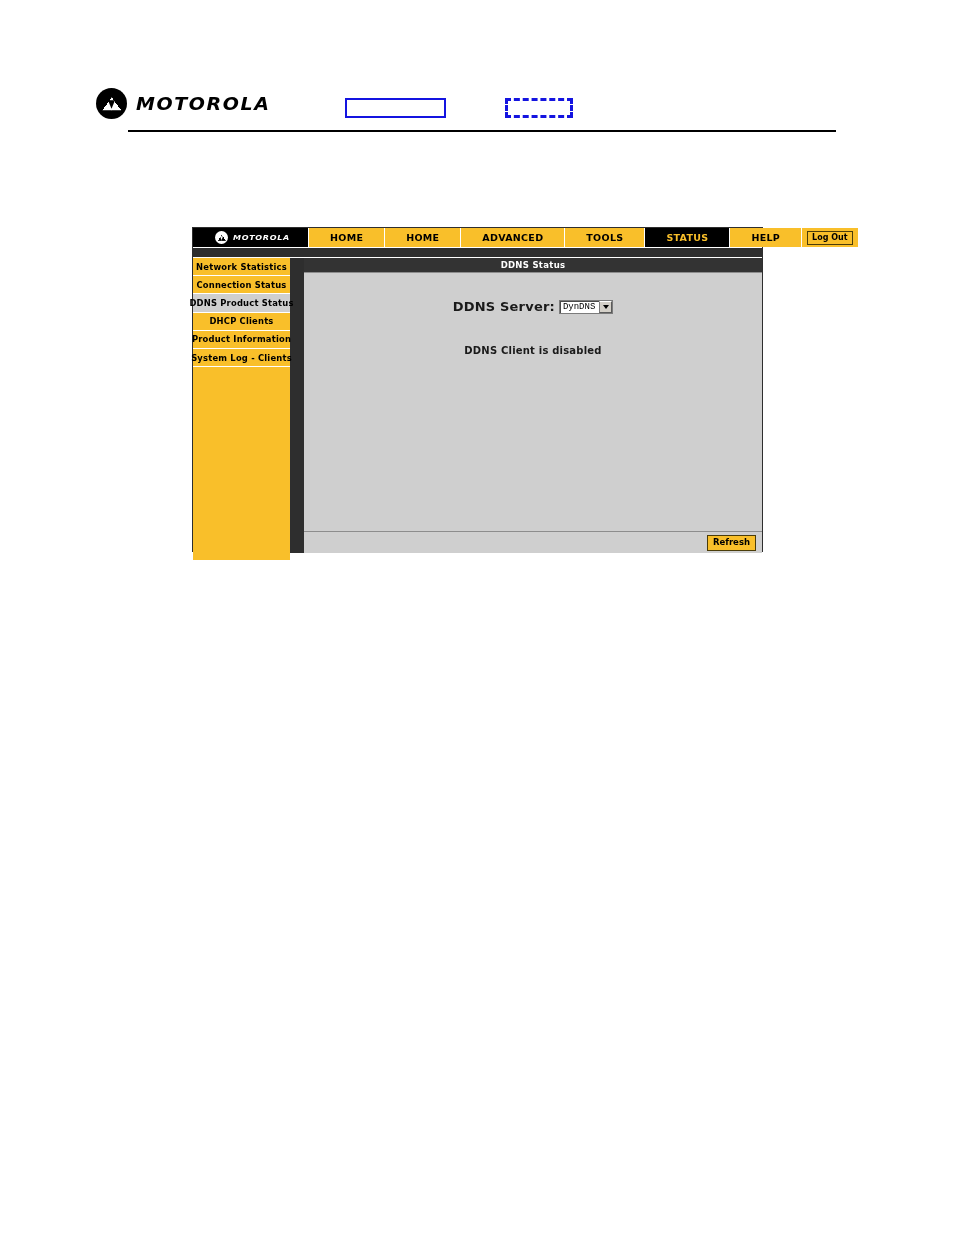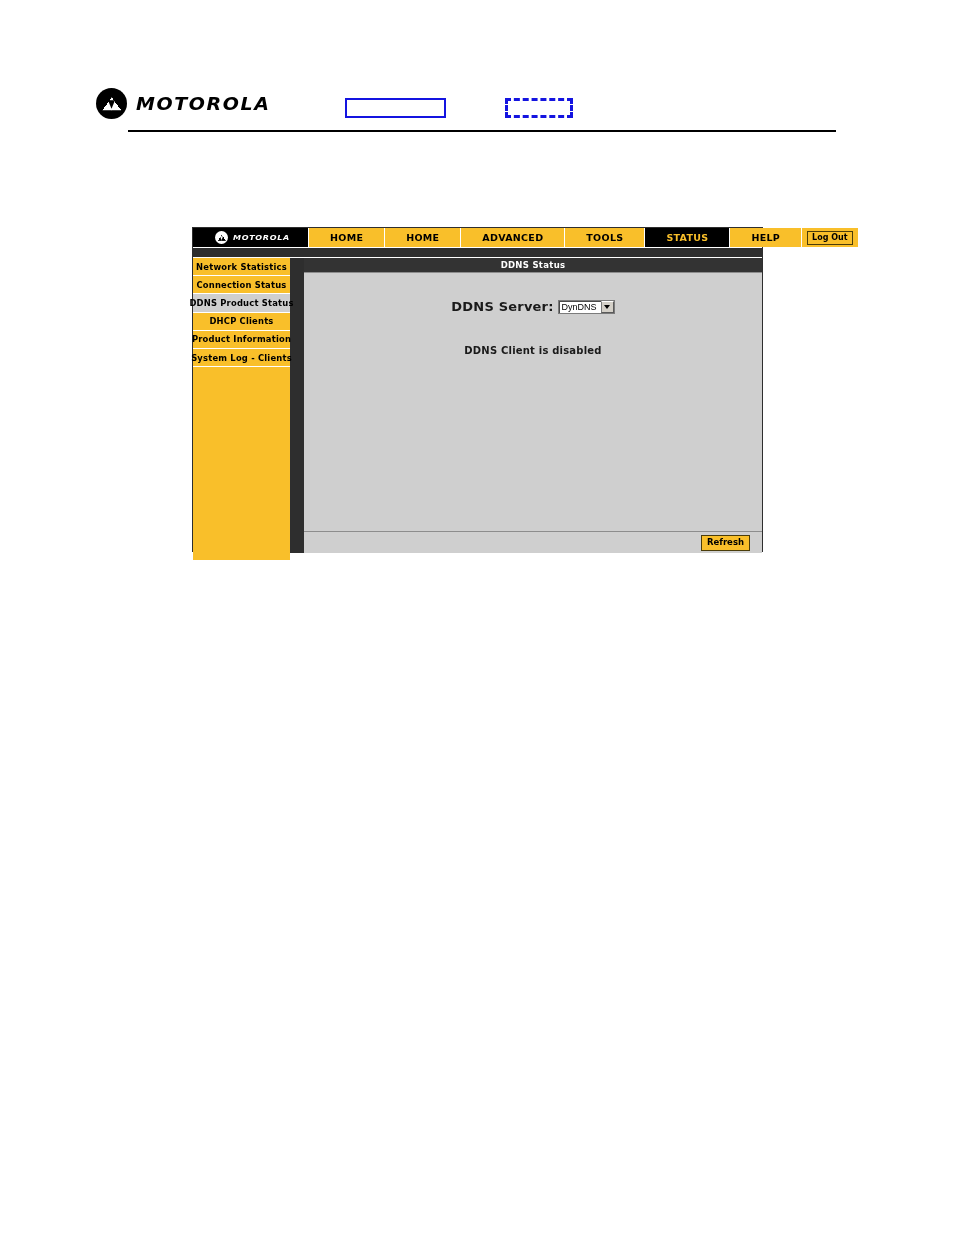--- a/index.html
+++ b/index.html
@@ -306,21 +306,21 @@
     height: 14px;
     background: #ffffff;
     border: 1px solid #7b7b7b;
     box-shadow: inset 1px 1px 0 #4a4a4a;
     box-sizing: border-box;
   }
   .select-value {
     display: flex;
     align-items: center;
     padding: 0 4px 0 3px;
-    font-family: Liberation Sans, sans-serif;
+    font-family: Liberation Mono, monospace;
     font-size: 9px;
     color: #000000;
     white-space: nowrap;
   }
   .select-arrow {
     width: 13px;
     flex: none;
     background: #d4d0c8;
     border-left: 1px solid #7b7b7b;
     border-top: 1px solid #ffffff;
@@ -353,21 +353,21 @@
     letter-spacing: 0.2px;
   }
 
   .content-footer {
     height: 22px;
     background: #cfcfcf;
     border-top: 1px solid #8d8d8d;
     display: flex;
     align-items: center;
     justify-content: flex-end;
-    padding-right: 12px;
+    padding-right: 6px;
     box-sizing: border-box;
   }
   .refresh-btn {
     font-family: "DejaVu Sans", sans-serif;
     font-weight: bold;
     font-size: 8.5px;
     color: #000000;
     background: #f9bf2a;
     border: 1px solid #4a3c0a;
     padding: 1px 5px 2px 5px;

